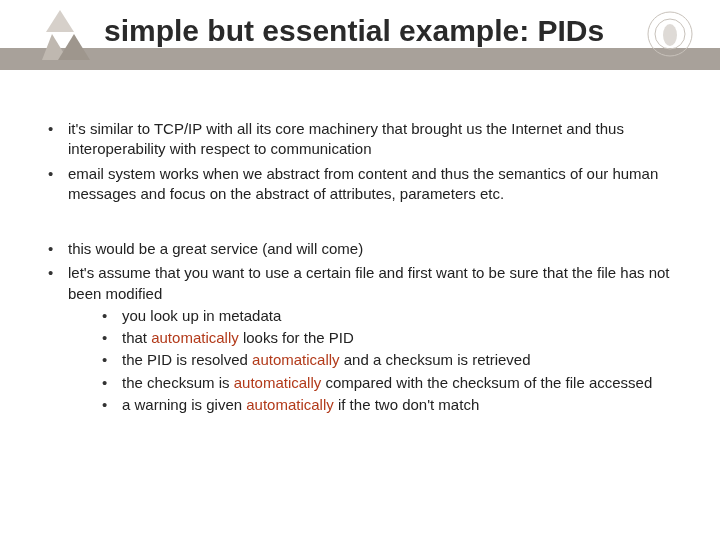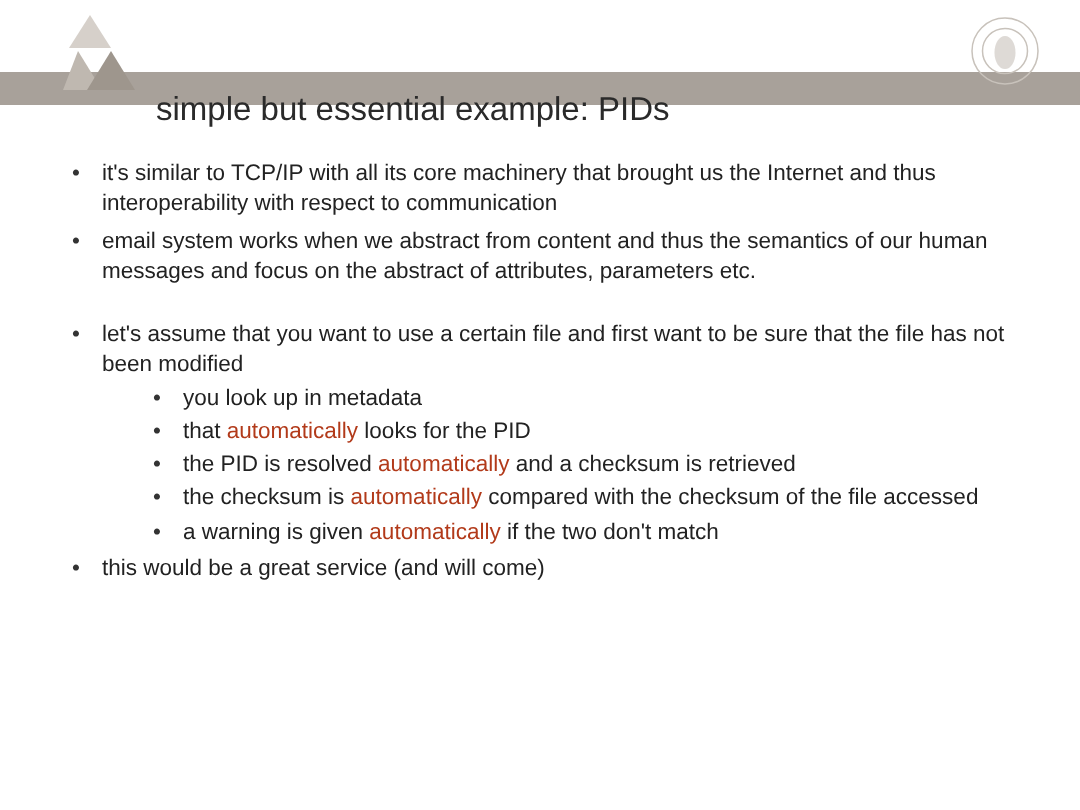--- a/index.html
+++ b/index.html
@@ -28,39 +28,38 @@
     position: absolute;
     left: 40px;
     top: 8px;
     width: 56px;
     height: 56px;
   }
   .title {
     position: absolute;
     left: 104px;
     top: 14px;
-    font-size: 22px;
+    font-size: 30px;
     color: #2a2a2a;
-    font-weight: normal;
-    margin-top: 46px;
+    font-weight: bold;
   }
   .emblem {
     position: absolute;
     right: 18px;
     top: 2px;
     width: 64px;
     height: 64px;
   }
   .content {
     padding: 28px 42px 0 42px;
     font-size: 15px;
     color: #222;
     line-height: 1.35;
   }
-  ul.top { list-style: none; }
+  ul.top { list-style: none; margin-top: 13px; }
   ul.top > li {
     position: relative;
     padding-left: 26px;
     margin-bottom: 4px;
   }
   ul.top > li::before {
     content: "•";
     position: absolute;
     left: 6px;
     top: 0;
@@ -106,25 +105,25 @@
 
 <div class="content">
   <ul class="top">
     <li><span>it's similar to TCP/IP with all its core machinery that brought us the Internet and thus interoperability with respect to communication</span></li>
     <li><span>email system works when we abstract from content and thus the semantics of our human messages and focus on the abstract of attributes, parameters etc.</span></li>
   </ul>
 
   <div class="gap"></div>
 
   <ul class="top">
+    <li><span>this would be a great service (and will come)</span></li>
     <li>
       <span>let's assume that you want to use a certain file and first want to be sure that the file has not been modified</span>
       <ul class="sub">
         <li><span>you look up in metadata</span></li>
         <li><span>that </span><span class="kw">automatically</span><span> looks for the PID</span></li>
         <li><span>the PID is resolved </span><span class="kw">automatically</span><span> and a checksum is retrieved</span></li>
         <li><span>the checksum is </span><span class="kw">automatically</span><span> compared with the checksum of the file accessed</span></li>
         <li><span>a warning is given </span><span class="kw">automatically</span><span> if the two don't match</span></li>
       </ul>
     </li>
-    <li><span>this would be a great service (and will come)</span></li>
   </ul>
 </div>
 
 </body></html>

